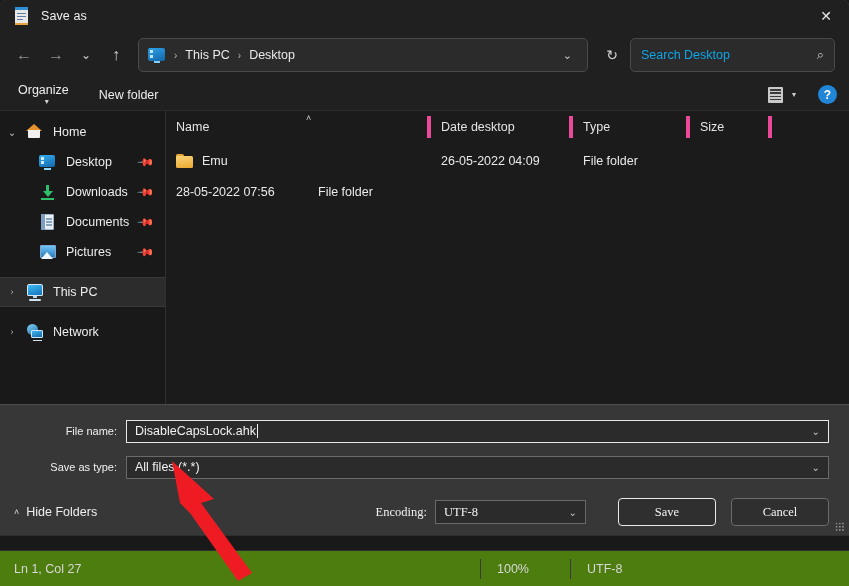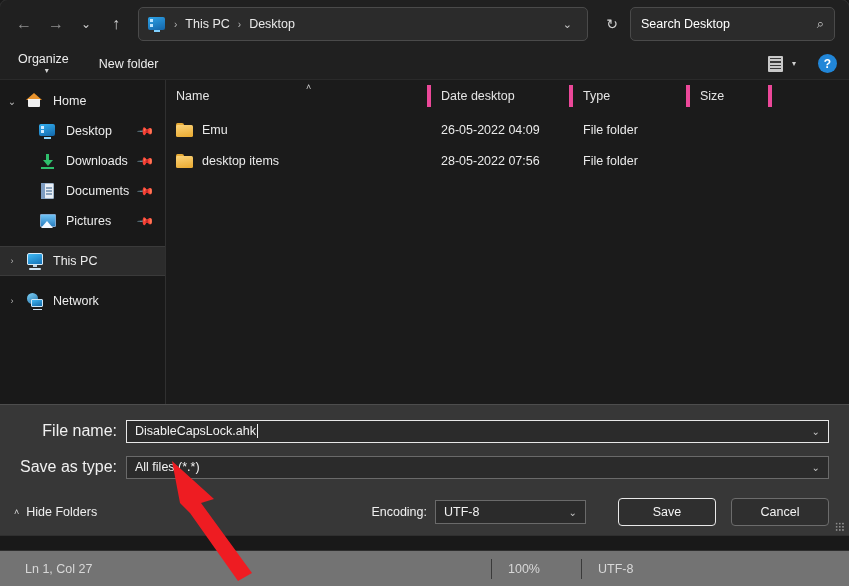--- a/index.html
+++ b/index.html
@@ -8,22 +8,22 @@
     background: #191919;
     font-family: "Liberation Sans", sans-serif;
     overflow: hidden;
   }
   * { box-sizing: border-box; }
 
   
   .app-root { position: relative; width: 849px; height: 586px; background: #191919; }
   .notepad-statusbar {
     position: absolute; left: 0; bottom: 0; width: 849px; height: 36px;
-    background: #737373; border-top: 1px solid #2e2e2e;
-    display: flex; align-items: center; color: #d8d8d8; font-size: 12.5px; padding-left: 11px;
+    background: #4d7c0f; border-top: 1px solid #2e2e2e;
+    display: flex; align-items: center; color: #d8d8d8; font-size: 12.5px;
   }
   .np-cell { padding: 0 14px; height: 20px; display: flex; align-items: center; }
   .np-pos  { width: 480px; }
   .np-zoom { width: 90px; border-left: 1px solid #3a3a3a; justify-content: flex-start; padding-left: 16px; }
   .np-eol  { width: 160px; border-left: 1px solid #3a3a3a; padding-left: 16px; }
   .np-enc  { border-left: 1px solid #3a3a3a; padding-left: 16px; }
 
   
   .dialog {
     position: absolute; left: 0; top: 0; width: 849px; height: 535px;
@@ -69,21 +69,21 @@
   .ci-dots { position:absolute; left:2px; top:2px; width:3px; height:3px; background:#bfe6ff; box-shadow:0 5px 0 #bfe6ff; }
   .ci-foot { position:absolute; left:6px; bottom:0; width:6px; height:2px; background:#7fd0ff; }
   .crumb { color: #e9e9e9; font-size: 12.5px; padding: 0 3px; }
   .crumb-sep { color: #b5b5b5; font-size: 10px; padding: 0 5px; }
   .addr-chevron { margin-left: auto; color: #c9c9c9; font-size: 11px; padding: 0 9px; }
   .refresh-btn { color: #d2d2d2; font-size: 14px; padding: 0 6px 0 2px; }
   .searchbox {
     width: 205px; height: 34px; border: 1px solid #4a4a4a; border-radius: 5px;
     background: #2b2b2b; display: flex; align-items: center; padding: 0 10px; flex: none;
   }
-  .search-ph { color: #ffffff; font-size: 12.5px; flex: 1; }
+  .search-ph { color: #0ea5e9; font-size: 12.5px; flex: 1; }
   .search-ico { color: #cbcbcb; font-size: 13px; }
 
   
   .cmdbar { height: 31px; display: flex; align-items: center; padding: 0 12px 0 18px; flex: none; }
   .cmd-item { color: #ededed; font-size: 12.5px; margin-right: 30px; display: flex; align-items: center; flex-direction: column; }
   .cmd-caret { font-size: 8px; margin-left: 7px; color: #d6d6d6; }
   .cmd-right { margin-left: auto; display: flex; align-items: center; }
   .view-ico { width: 15px; height: 16px; background: #c9c9c9; border-radius: 1px; position: relative; }
   .view-ico::before {
     content:""; position:absolute; left:2px; top:2px; width:11px; height:12px;
@@ -165,36 +165,36 @@
   .f-date { width: 142px; padding-left: 10px; }
   .f-type { width: 117px; padding-left: 10px; }
   .f-size { width: 82px; padding-left: 10px; }
   .folder-ico { width: 17px; height: 14px; position: relative; margin-right: 9px; flex: none; }
   .folder-ico .fb { position:absolute; left:0; bottom:0; width:17px; height:12px; background:linear-gradient(170deg,#fbd379,#e9a92f); border-radius:1.5px; }
   .folder-ico .ft { position:absolute; left:0; top:0; width:8px; height:4px; background:#e7ab37; border-radius:1.5px 2px 0 0; }
 
   
   .form-area { background: #373737; border-top: 1px solid #4d4d4d; padding: 12px 0 0 0; flex: none; }
   .form-row { display: flex; align-items: center; height: 28px; margin-bottom: 8px; padding-right: 20px; }
-  .form-label { width: 126px; text-align: right; padding-right: 9px; color: #f0f0f0; font-size: 16px; }
+  .form-label { width: 126px; text-align: right; padding-right: 9px; color: #f0f0f0; font-size: 11px; }
   .form-field {
     flex: 1; height: 23px; background: #2b2b2b; border: 1px solid #6a6a6a;
     display: flex; align-items: center; padding: 0 8px; color: #f2f2f2; font-size: 12.5px;
   }
   .form-field.focused { border-color: #e8e8e8; }
   .field-caret {
     display: inline-block; width: 1px; height: 14px; background: #f2f2f2;
     margin-left: 1px; vertical-align: middle;
   }
   .field-chevron { margin-left: auto; color: #c6c6c6; font-size: 10px; }
 
   .action-row { display: flex; align-items: center; height: 46px; padding: 0 20px 0 14px; }
   .hide-folders { color: #efefef; font-size: 12.5px; display: flex; align-items: center; }
   .hf-caret { font-size: 9px; margin-right: 7px; color: #d8d8d8; }
-  .action-right { margin-left: auto; display: flex; align-items: center; }
+  .action-right { margin-left: auto; display: flex; align-items: center; font-family: Liberation Serif, serif; }
   .enc-label { color: #f0f0f0; font-size: 12.5px; margin-right: 8px; }
   .enc-field {
     width: 151px; height: 24px; background: #2b2b2b; border: 1px solid #6a6a6a;
     display: flex; align-items: center; padding: 0 8px; color: #f2f2f2; font-size: 12.5px;
     margin-right: 17px;
   }
   .btn {
     width: 98px; height: 28px; border-radius: 4px; background: #2f2f2f;
     color: #f4f4f4; font-size: 12.5px; display: flex; align-items: center; justify-content: center;
     border: 1px solid #6c6c6c; margin-left: 15px;
@@ -215,20 +215,32 @@
 <div class="app-root">
 
   <div class="notepad-statusbar">
     <div class="np-cell np-pos">Ln 1, Col 27</div>
     <div class="np-cell np-zoom">100%</div>
     <div class="np-cell np-enc">UTF-8</div>
   </div>
 
   <div class="dialog">
 
+    <div class="titlebar">
+      <div class="title-icon">
+        <div class="ti-page"></div>
+          <div class="ti-bar"></div>
+        <div class="ti-l1"></div>
+          <div class="ti-l2"></div>
+          <div class="ti-l3"></div>
+        <div class="ti-foot"></div>
+      </div>
+      <div class="title-text">Save as</div>
+      <div class="win-close">✕</div>
+    </div>
 
     <div class="navbar">
       <div class="navbtn dim">←</div>
       <div class="navbtn dim">→</div>
       <div class="navbtn small">⌄</div>
       <div class="navbtn">↑</div>
 
       <div class="addressbar">
         <div class="crumb-icon">
           <div class="ci-screen"></div>
@@ -360,27 +372,20 @@
                   <i class="ft"></i>
                   <i class="fb"></i>
                 </span>
               <span>Emu</span>
             </div>
             <div class="f-date">26-05-2022 04:09</div>
             <div class="f-type">File folder</div>
             <div class="f-size"></div>
           </div>
           <div class="filerow">
-            <div class="f-name">
-              <span class="folder-ico">
-                  <i class="ft"></i>
-                  <i class="fb"></i>
-                </span>
-              <span>desktop items</span>
-            </div>
             <div class="f-date">28-05-2022 07:56</div>
             <div class="f-type">File folder</div>
             <div class="f-size"></div>
           </div>
         </div>
       </div>
     </div>
 
     <div class="form-area">
       <div class="form-row">

